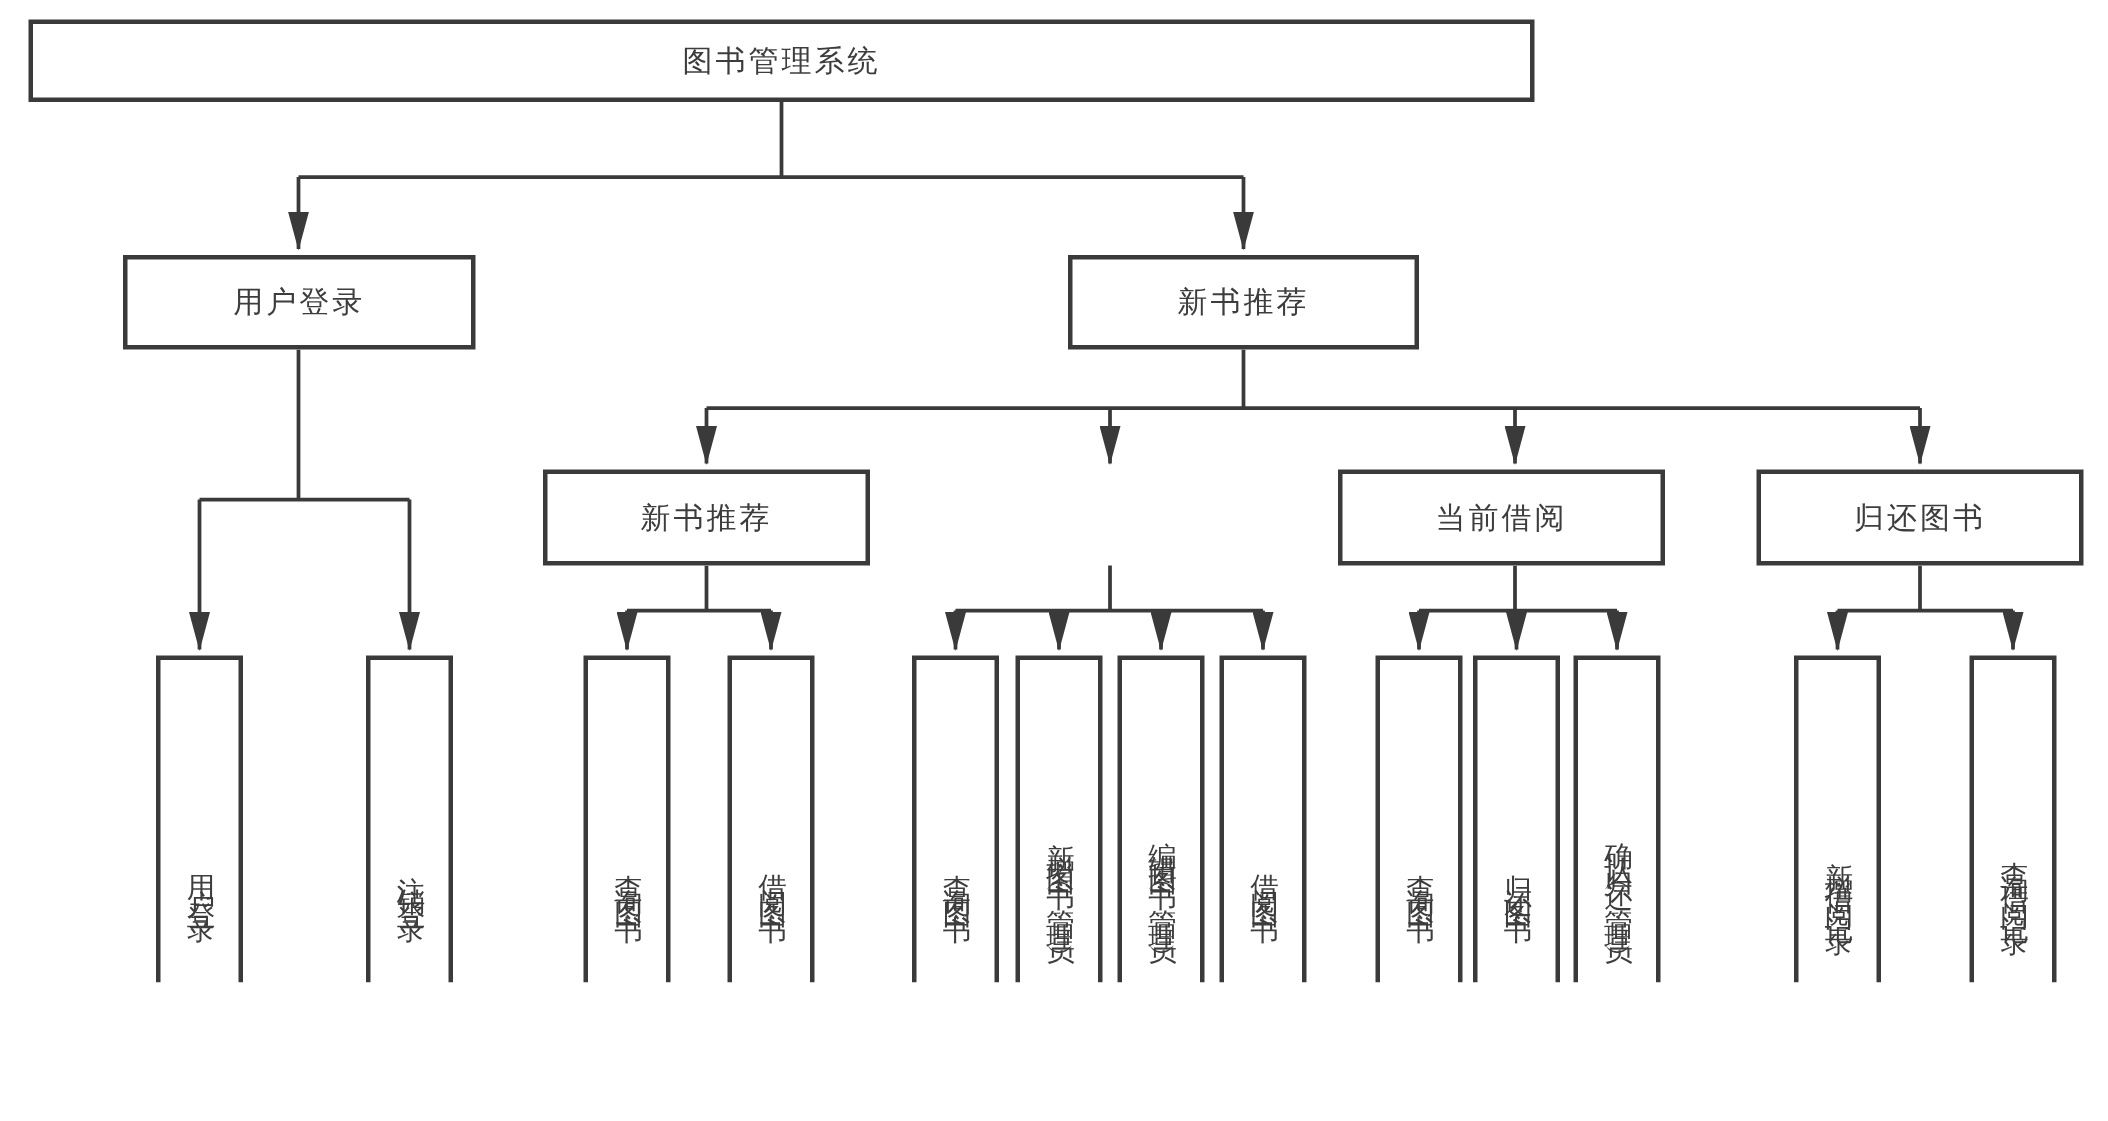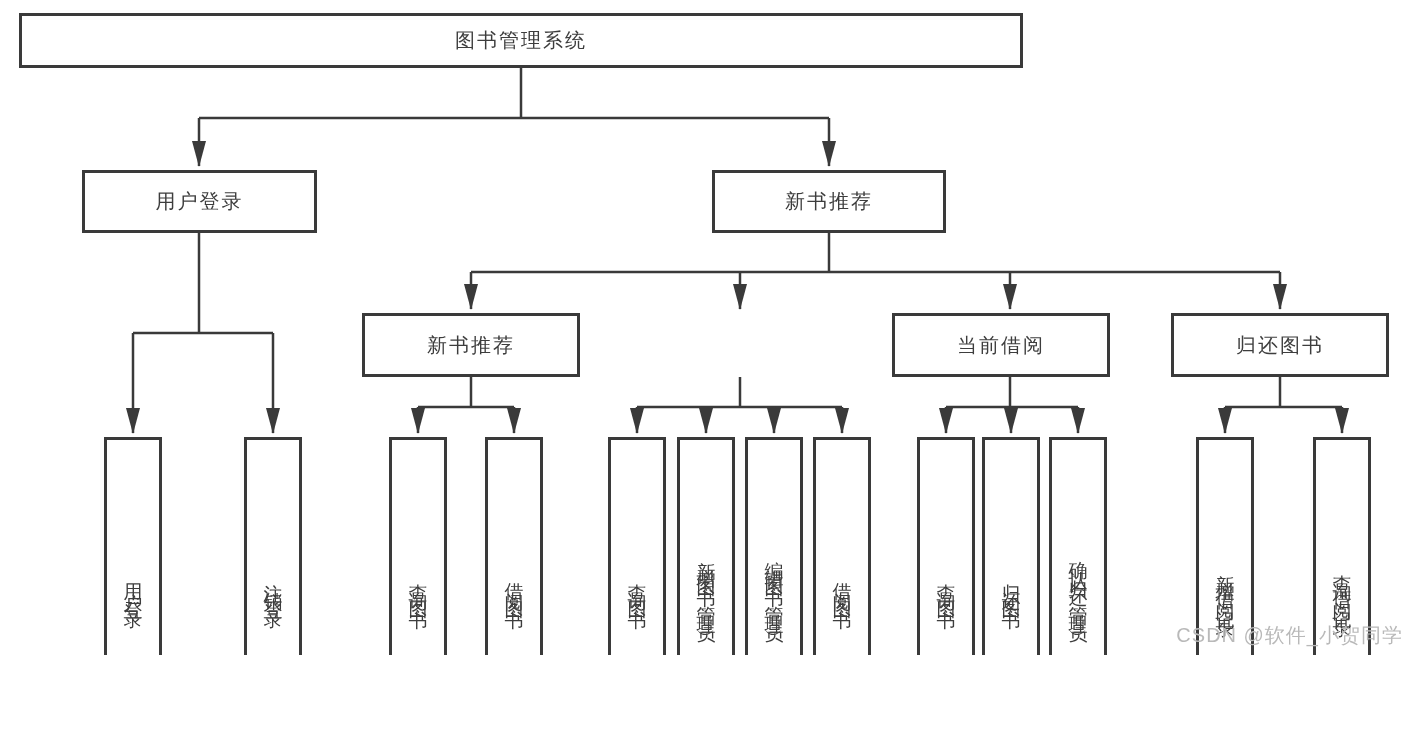--- a/index.html
+++ b/index.html
@@ -160,15 +160,14 @@
   <div class="box leaf" style="left:1049px;">
     <span class="vlabel">确认归还（管理员）</span>
   </div>
   <div class="box leaf" style="left:1196px;">
     <span class="vlabel">新增借阅记录</span>
   </div>
   <div class="box leaf" style="left:1313px;">
     <span class="vlabel">查询借阅记录</span>
   </div>
 
-  <div class="watermark">CSDN @软件_小贺同学</div>
 
 </div>
 
 </body></html>

